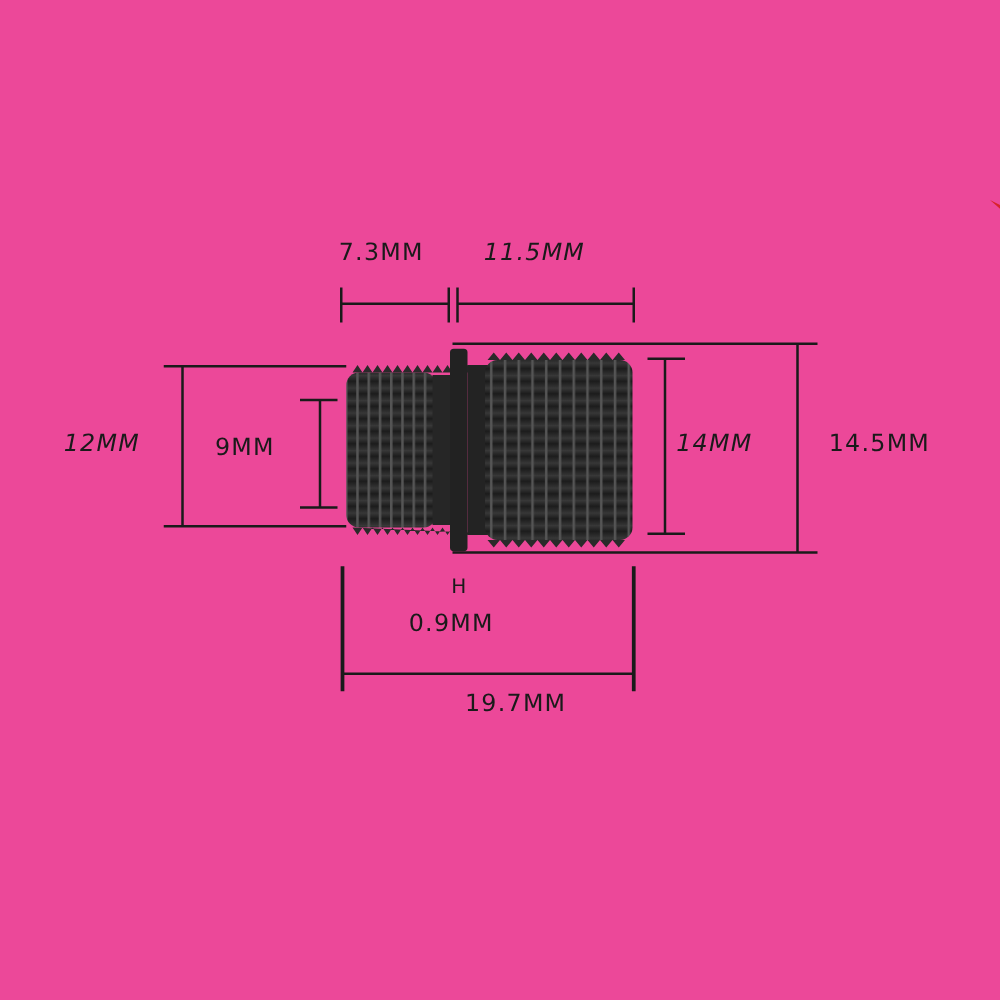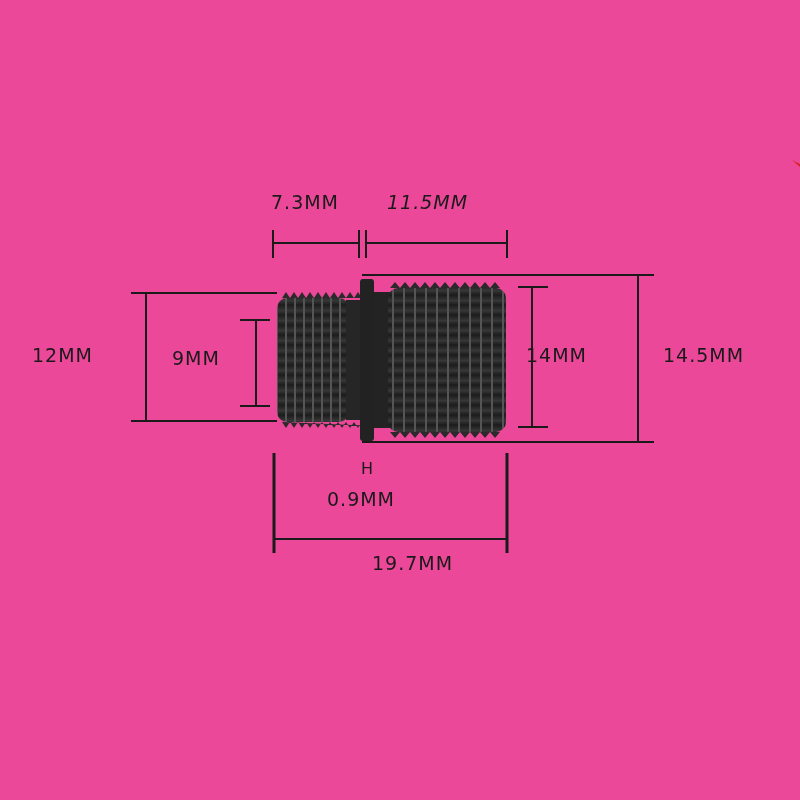--- a/index.html
+++ b/index.html
@@ -75,20 +75,20 @@
       <line x1="274" y1="453" x2="274" y2="553" stroke-width="3"></line>
       <line x1="274" y1="539" x2="507" y2="539"></line>
       <line x1="507" y1="453" x2="507" y2="553" stroke-width="3"></line>
     </g>
 
     <path d="M792 160 l8 4 l0 3 z" fill="#d8232a"></path>
   </svg>
 
   <span class="lbl" style="left:271px;top:191px;">7.3MM</span>
   <span class="lbl" style="left:387px;top:191px;font-style:italic;">11.5MM</span>
-  <span class="lbl" style="left:32px;top:344px;">12MM</span>
+  <span class="lbl" style="left:51px;top:344px;font-style:italic;">12MM</span>
   <span class="lbl" style="left:172px;top:347px;">9MM</span>
-  <span class="lbl" style="left:526px;top:344px;">14MM</span>
+  <span class="lbl" style="left:541px;top:344px;font-style:italic;">14MM</span>
   <span class="lbl" style="left:663px;top:344px;">14.5MM</span>
   <span class="lbl" style="left:361px;top:459px;font-size:16px;">H</span>
   <span class="lbl" style="left:327px;top:488px;text-align:center;">0.9MM</span>
   <span class="lbl" style="left:335px;top:552px;margin-left:37px;">19.7MM</span>
 </div>
 
 </body></html>

